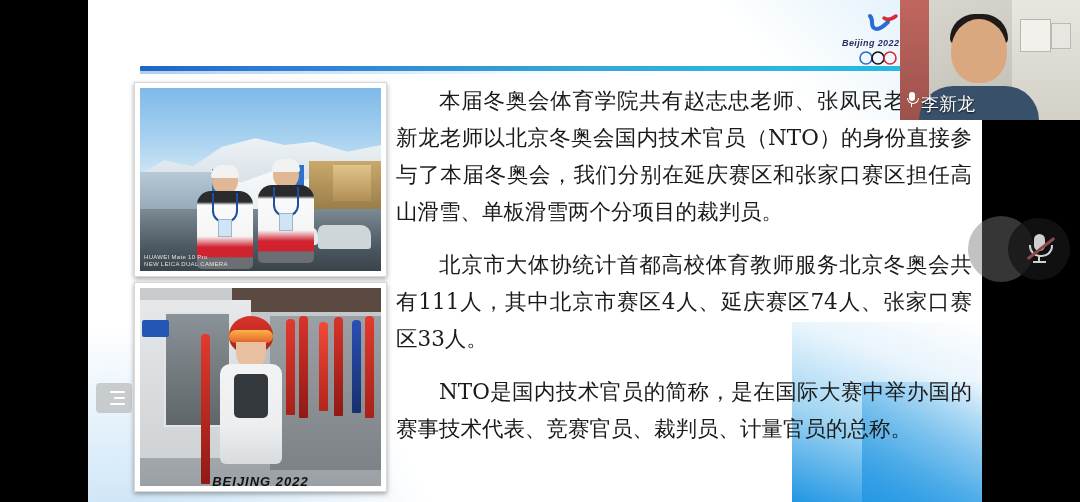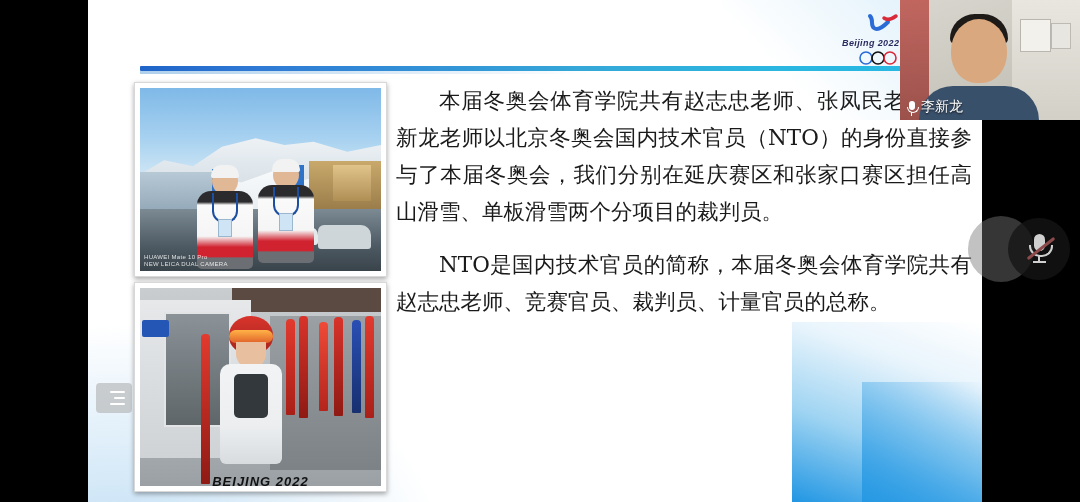--- a/index.html
+++ b/index.html
@@ -149,22 +149,22 @@
   .vt-room{position:absolute;inset:0;background:linear-gradient(160deg,#d9d6cf 0%,#cfccc4 40%,#bdbab2 100%);}
   .vt-wallR{position:absolute;right:0;top:0;width:38%;height:100%;background:linear-gradient(180deg,#e9e6df,#d3d0c8);}
   .vt-paper{position:absolute;right:16%;top:16%;width:16%;height:26%;background:#f3f1ec;border:1px solid #b9b6b0;}
   .vt-paper2{position:absolute;right:5%;top:19%;width:10%;height:20%;background:#e8e6e1;border:1px solid #bdbab4;}
   .vt-curtain{position:absolute;left:0;top:0;width:16%;height:100%;background:linear-gradient(180deg,#b8413a,#8d2b26);opacity:.75;}
   .vt-head{position:absolute;left:44%;top:16%;transform:translateX(-50%);width:56px;height:64px;border-radius:50% 50% 46% 46%;background:#d9a87e;}
   .vt-hair{position:absolute;left:44%;top:12%;transform:translateX(-50%);width:58px;height:30px;border-radius:28px 28px 6px 6px;background:#1d1a18;}
   .vt-shoulders{position:absolute;left:44%;bottom:0;transform:translateX(-50%);width:120px;height:34px;border-radius:40px 40px 0 0;background:#39506b;}
   .vt-name{
     position:absolute;left:6px;bottom:4px;
-    display:flex;align-items:flex-end;gap:4px;
-    color:#fff;font-size:14px;font-family:"Liberation Sans",sans-serif;
+    display:flex;align-items:flex-start;gap:4px;
+    color:#fff;font-size:18px;font-family:"Liberation Sans",sans-serif;
     text-shadow:0 1px 2px rgba(0,0,0,.85);
   }
   .mic-glyph{display:inline-block;width:11px;height:15px;position:relative;}
   .mic-glyph .cap{position:absolute;left:2.5px;top:0;width:6px;height:9px;border-radius:3px;background:#fff;}
   .mic-glyph .arc{position:absolute;left:0.5px;top:6px;width:10px;height:5px;border:1.5px solid #fff;border-top:none;border-radius:0 0 6px 6px;}
   .mic-glyph .stem{position:absolute;left:4.7px;top:11px;width:1.6px;height:4px;background:#fff;}
 
   
   .mute-btn{
     position:absolute;right:10px;top:218px;width:62px;height:62px;border-radius:50%;
@@ -276,21 +276,22 @@
           <div class="torso"></div>
             <div class="vest"></div>
           <div class="ski" style="left:-6px;top:18px;height:150px;background:linear-gradient(180deg,#e23a2e,#8f1a14);"></div>
         </div>
       </div>
       <div class="p2-label">BEIJING 2022</div>
     </div>
 
     <div class="body-text">
       <p>本届冬奥会体育学院共有赵志忠老师、张凤民老师和李新龙老师以北京冬奥会国内技术官员（NTO）的身份直接参与了本届冬奥会，我们分别在延庆赛区和张家口赛区担任高山滑雪、单板滑雪两个分项目的裁判员。</p>
-      <p>NTO是国内技术官员的简称，本届冬奥会体育学院共有赵志忠老师、竞赛官员、裁判员、计量官员的总称。</p>
+      <p>北京市大体协统计首都高校体育教师服务北京冬奥会共有111人，其中北京市赛区4人、延庆赛区74人、张家口赛区33人。</p>
+      <p>NTO是国内技术官员的简称，是在国际大赛中举办国的赛事技术代表、竞赛官员、裁判员、计量官员的总称。</p>
     </div>
   </div>
 
   <div class="left-handle">
     <i></i>
       <i></i>
       <i></i>
   </div>
 
   <div class="video-tile">

